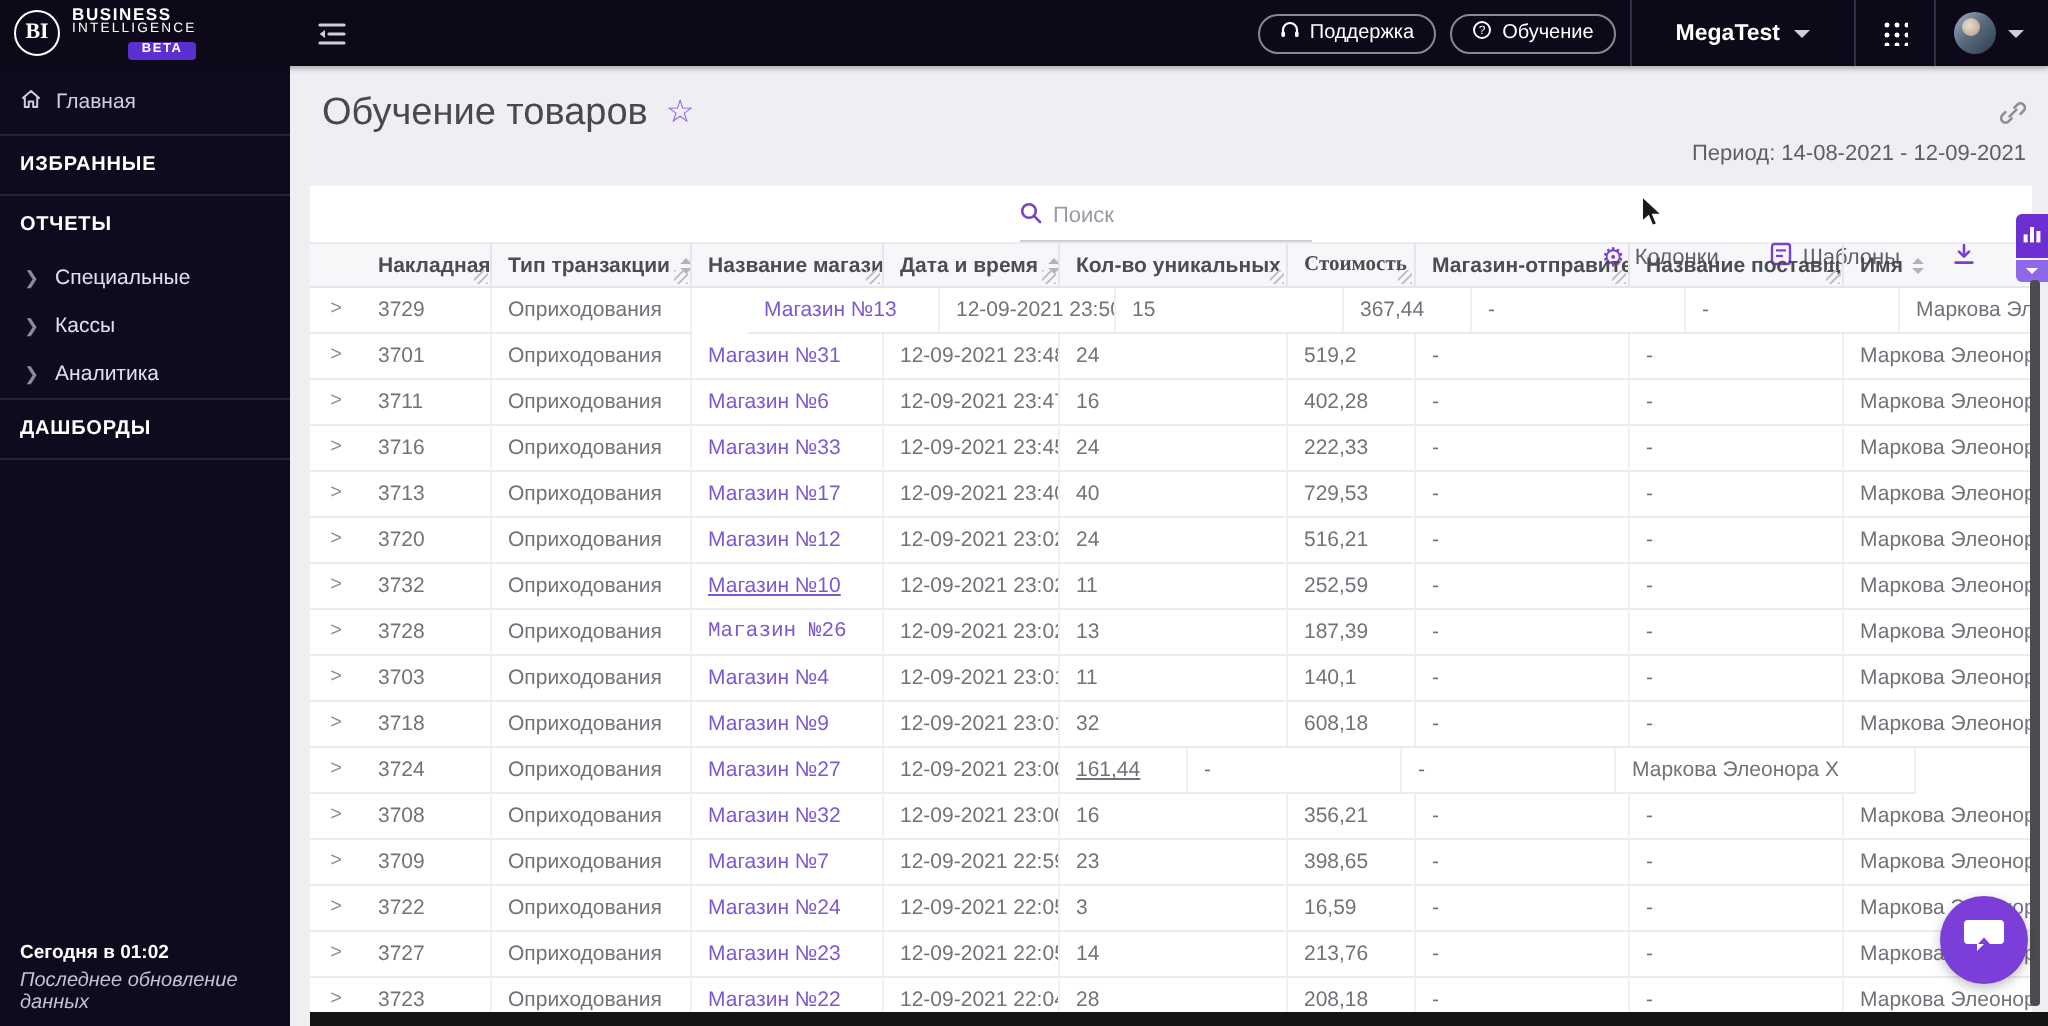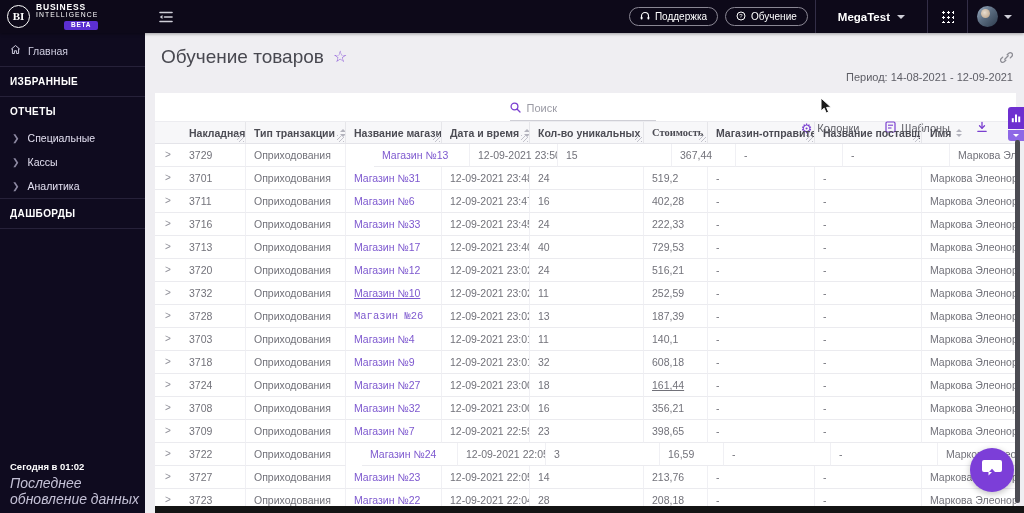--- a/index.html
+++ b/index.html
@@ -26,21 +26,21 @@
 
   
   .sidebar { position:absolute; top:33px; left:0; width:145px; height:480px; background:#0f0b1f; z-index:5; }
   .side-home { display:flex; align-items:center; gap:7px; padding:11px 10px 9px 10px; color:#cfcde0; font-size:10.5px; cursor:pointer; }
   .side-divider { border-top:1px solid #262139; margin:0; }
   .side-section { padding:9px 10px; color:#fff; font-size:10px; font-weight:bold; letter-spacing:.4px; cursor:pointer; }
   .side-item { display:flex; align-items:center; gap:8px; padding:6px 10px 6px 12px; color:#e2dff0; font-size:10.5px; cursor:pointer; }
   .side-item .sub-chev { color:#8d89a2; font-size:9px; line-height:1; }
   .side-footer { position:absolute; left:10px; bottom:6px;margin-top:44px; }
   .side-footer .t { color:#fff; font-weight:bold; font-size:9.5px; margin-bottom:3px; }
-  .side-footer .n { color:#c4c1d6; font-style:italic; font-size:14px; }
+  .side-footer .n { color:#c4c1d6; font-style:italic; font-size:10px; }
 
   
   .main { position:absolute; left:145px; top:33px; width:879px; height:480px; background:#efeef2; }
   .page-title-row { position:absolute; left:16px; top:13px; display:flex; align-items:center; gap:9px; }
   .page-title { font-size:19px; color:#484850; }
   .fav-star { color:#8a57d8; font-size:16px; cursor:pointer; line-height:1; }
   .link-icon { position:absolute; right:11px; top:17px; cursor:pointer; }
   .period { position:absolute; right:11px; top:38px; font-size:11px; color:#5e5e66; }
 
   .card { position:absolute; left:10px; top:60px; width:861px; height:420px; background:#fff; overflow:hidden; }
@@ -387,21 +387,20 @@
           <div class="td td-sender" style="width: 107px;">-</div>
           <div class="td td-supplier" style="width: 107px;">-</div>
           <div class="td td-name" style="width: 150px;">Маркова Элеонора Х</div>
         </div>
         <div class="tr">
           <div class="td td-expand" style="width: 26px;">&gt;</div>
           <div class="td td-invoice" style="width: 65px;">3724</div>
           <div class="td td-type" style="width: 100px;">Оприходования</div>
           <div class="td td-store" style="width: 96px;">Магазин №27</div>
           <div class="td td-datetime" style="width: 88px;">12-09-2021 23:00:29</div>
-          <div class="td td-sku" style="width: 114px;">18</div>
           <div class="td td-cost" style="width: 64px; text-decoration: underline;">161,44</div>
           <div class="td td-sender" style="width: 107px;">-</div>
           <div class="td td-supplier" style="width: 107px;">-</div>
           <div class="td td-name" style="width: 150px;">Маркова Элеонора Х</div>
         </div>
         <div class="tr">
           <div class="td td-expand" style="width: 26px;">&gt;</div>
           <div class="td td-invoice" style="width: 65px;">3708</div>
           <div class="td td-type" style="width: 100px;">Оприходования</div>
           <div class="td td-store" style="width: 96px;">Магазин №32</div>
@@ -421,21 +420,21 @@
           <div class="td td-sku" style="width: 114px;">23</div>
           <div class="td td-cost" style="width: 64px;">398,65</div>
           <div class="td td-sender" style="width: 107px;">-</div>
           <div class="td td-supplier" style="width: 107px;">-</div>
           <div class="td td-name" style="width: 150px;">Маркова Элеонора Х</div>
         </div>
         <div class="tr">
           <div class="td td-expand" style="width: 26px;">&gt;</div>
           <div class="td td-invoice" style="width: 65px;">3722</div>
           <div class="td td-type" style="width: 100px;">Оприходования</div>
-          <div class="td td-store" style="width: 96px; margin-left: 16px;">Магазин №24</div>
+          <div class="td td-store" style="width: 96px;">Магазин №24</div>
           <div class="td td-datetime" style="width: 88px;">12-09-2021 22:05:44</div>
           <div class="td td-sku" style="width: 114px;">3</div>
           <div class="td td-cost" style="width: 64px;">16,59</div>
           <div class="td td-sender" style="width: 107px;">-</div>
           <div class="td td-supplier" style="width: 107px;">-</div>
           <div class="td td-name" style="width: 150px;">Маркова Элеонора Х</div>
         </div>
         <div class="tr">
           <div class="td td-expand" style="width: 26px;">&gt;</div>
           <div class="td td-invoice" style="width: 65px;">3727</div>

